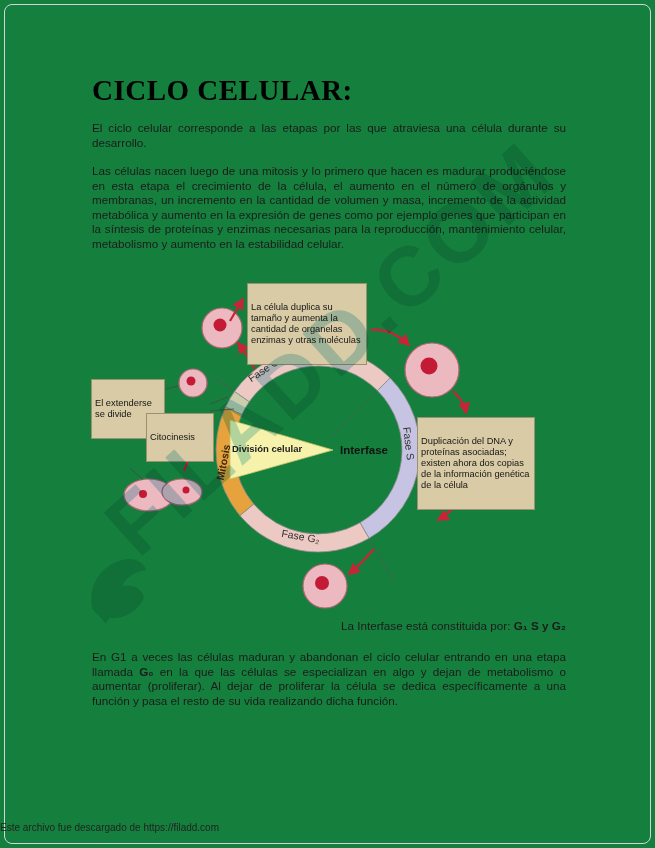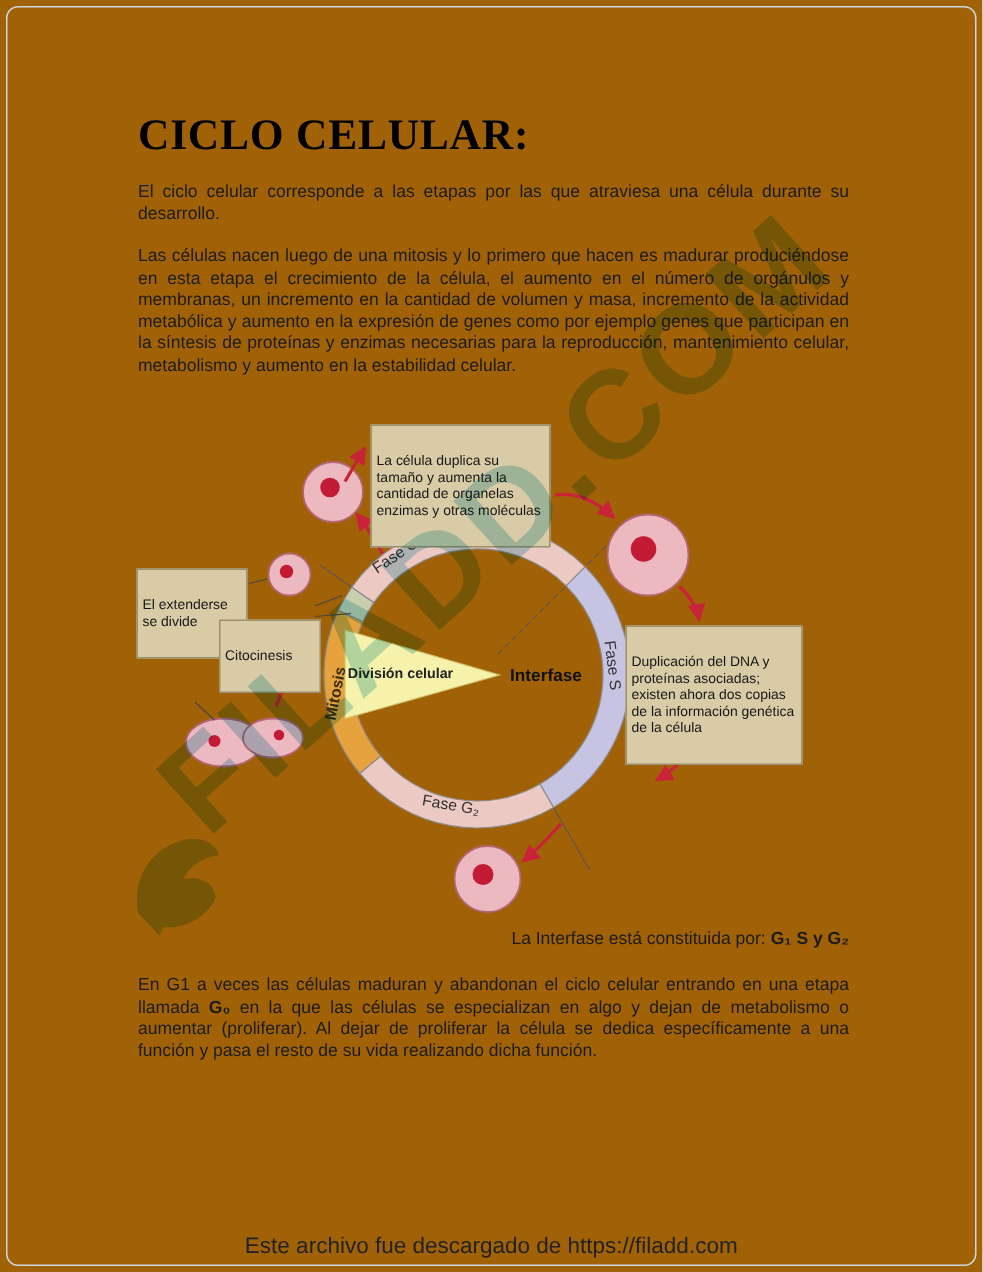--- a/index.html
+++ b/index.html
@@ -1,30 +1,30 @@
 <!DOCTYPE html>
 <html><head>
 <meta charset="utf-8">
 <style>
   html,body{margin:0;padding:0;background:#ffffff;}
-  .page{position:relative;width:655px;height:848px;background:#a16207;overflow:hidden;
+  .page{position:relative;width:655px;height:848px;background:#15803d;overflow:hidden;
         font-family:"Liberation Sans","DejaVu Sans",sans-serif;color:#1b1b1b;}
   .frame{position:absolute;inset:4px;border:1.5px solid #ccd6dd;border-radius:8px;pointer-events:none;}
   .title{position:absolute;left:92px;top:74px;margin:0;
          font-family:"Liberation Serif","DejaVu Serif",serif;font-size:29px;font-weight:bold;
          letter-spacing:0.5px;color:#000;}
   .para{position:absolute;left:92px;width:474px;margin:0;font-size:11.7px;line-height:1.245;
         text-align:justify;}
   #p1{top:121px}
   #p2{top:164px}
   #interfase-line{top:619px;text-align:right}
   #p3{top:650px}
   #p4{top:727px}
   .b{font-weight:bold}
-  .footer{position:absolute;left:0;top:822px;width:100%;text-align:center;font-size:15px;color:#222;}
+  .footer{position:absolute;left:0;top:822px;width:100%;text-align:left;font-size:10px;color:#222;}
   .diagram{position:absolute;left:0;top:283px;width:655px;height:340px;}
   .diagram svg{position:absolute;left:0;top:0;}
   .callout{position:absolute;background:#d8cba5;border:1px solid #9b9171;padding:18px 3px;
            font-size:9.3px;line-height:1.18;color:#161616;}
   #co-growth{left:247px;top:0;width:112px}
   #co-cyto{left:91px;top:96px;width:66px}
   #co-cito{left:146px;top:130px;width:60px}
   #co-chrom{left:95px;top:145px;width:86px}
   #co-dna{left:417px;top:134px;width:110px}
   #co-struct{left:150px;top:270px;width:146px}

